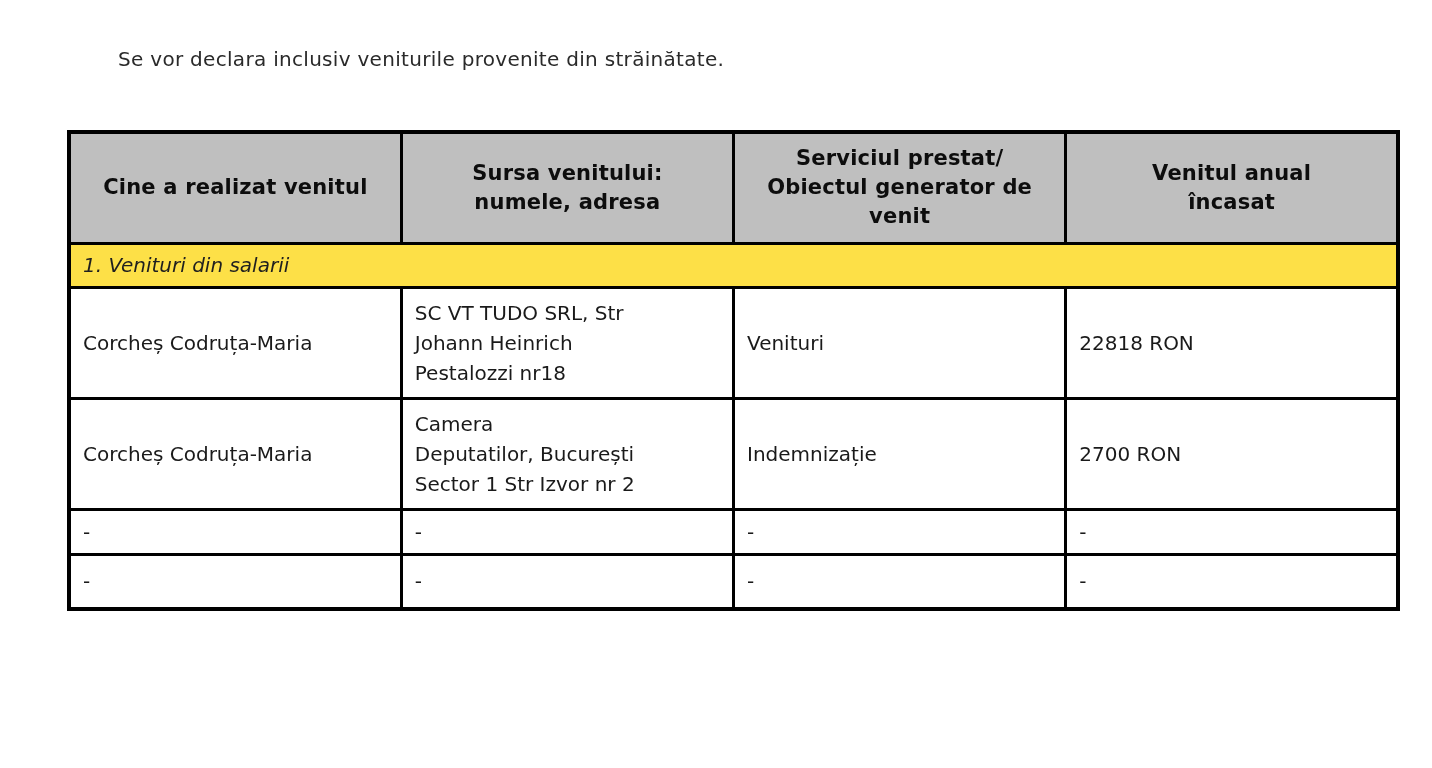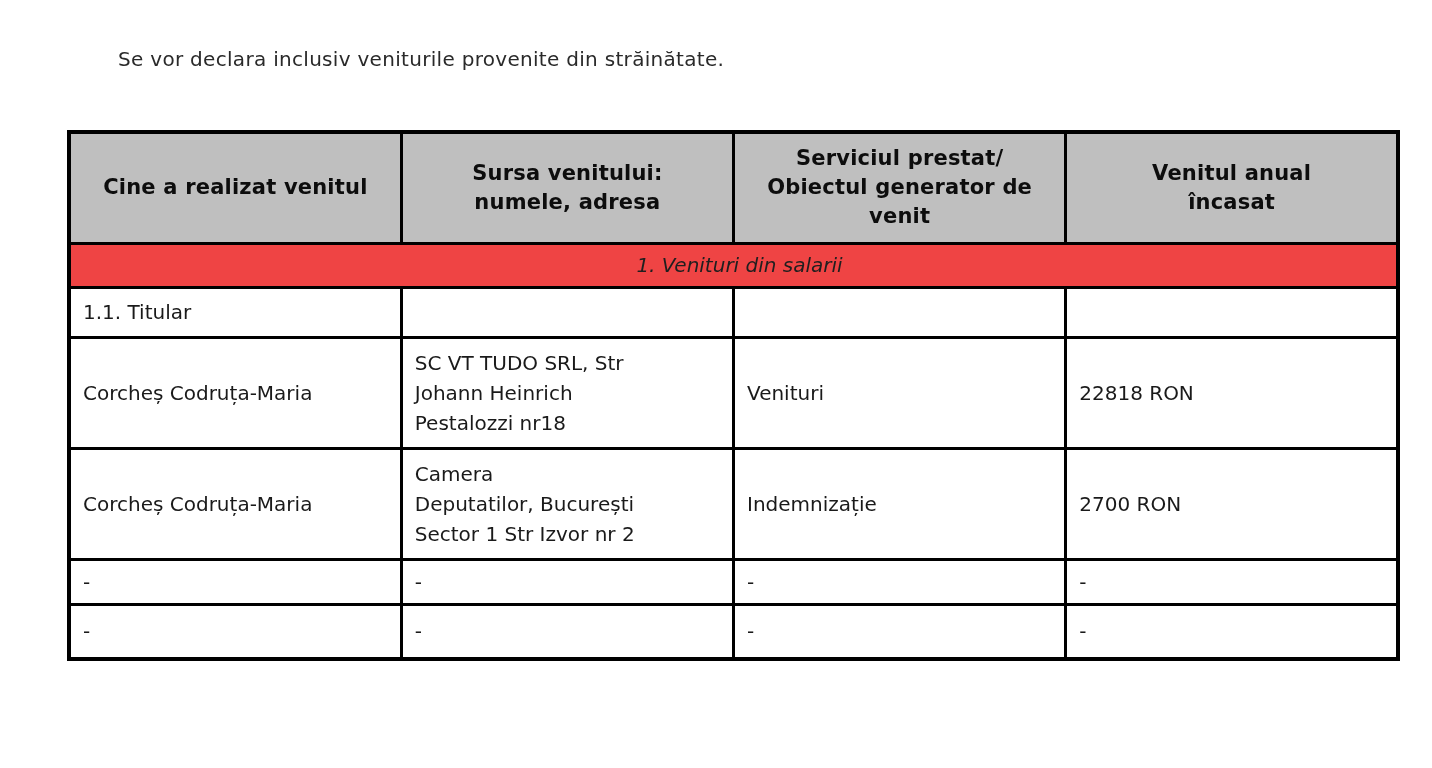--- a/index.html
+++ b/index.html
@@ -32,27 +32,26 @@
     font-weight: bold;
     font-size: 21px;
     line-height: 29px;
     text-align: center;
     color: #0d0d0d;
     height: 111px;
     padding: 0 6px;
     letter-spacing: 0.2px;
   }
   tr.section td {
-    background: #ef4444;
+    background: #fde047;
     font-style: italic;
     font-size: 20px;
     padding: 0 0 0 12px;
     height: 44px;
     color: #1f1f1f;
-    text-align: center;
   }
   td.cell {
     font-size: 20px;
     line-height: 30px;
     padding: 0 8px 0 12px;
     text-align: left;
     background: #ffffff;
     color: #1a1a1a;
   }
   tr.r50  { height: 50px; }
@@ -85,26 +84,20 @@
 venit</th>
         <th>Venitul anual
 încasat</th>
       </tr>
     </thead>
     <tbody>
       <tr class="section">
         <td colspan="4">1. Venituri din salarii</td>
       </tr>
 
-      <tr class="r50">
-        <td class="cell">1.1. Titular</td>
-        <td class="cell"></td>
-        <td class="cell"></td>
-        <td class="cell"></td>
-      </tr>
 
       <tr class="r111">
         <td class="cell">Corcheș Codruța-Maria</td>
         <td class="cell">SC VT TUDO SRL, Str
 Johann Heinrich
 Pestalozzi nr18</td>
         <td class="cell">Venituri</td>
         <td class="cell">22818 RON</td>
       </tr>
 

